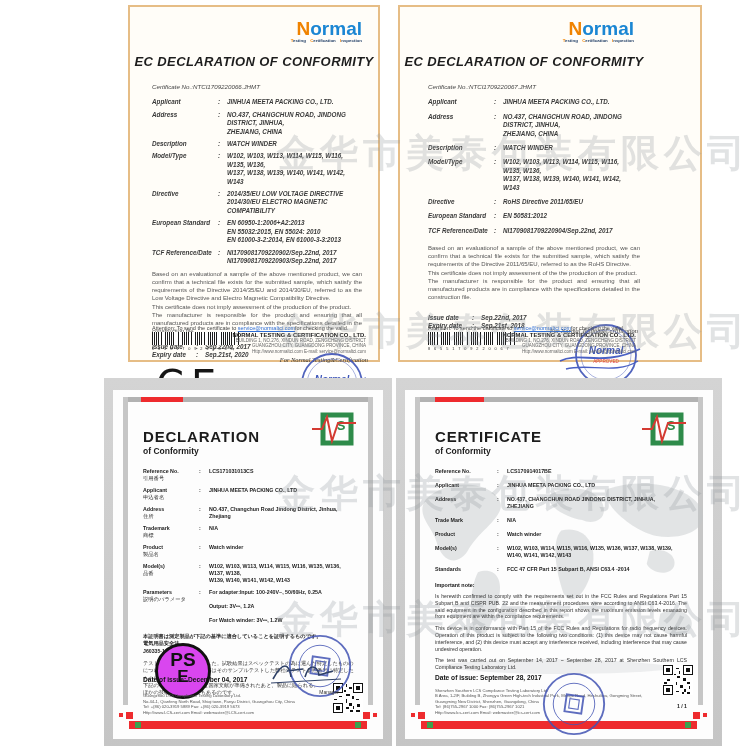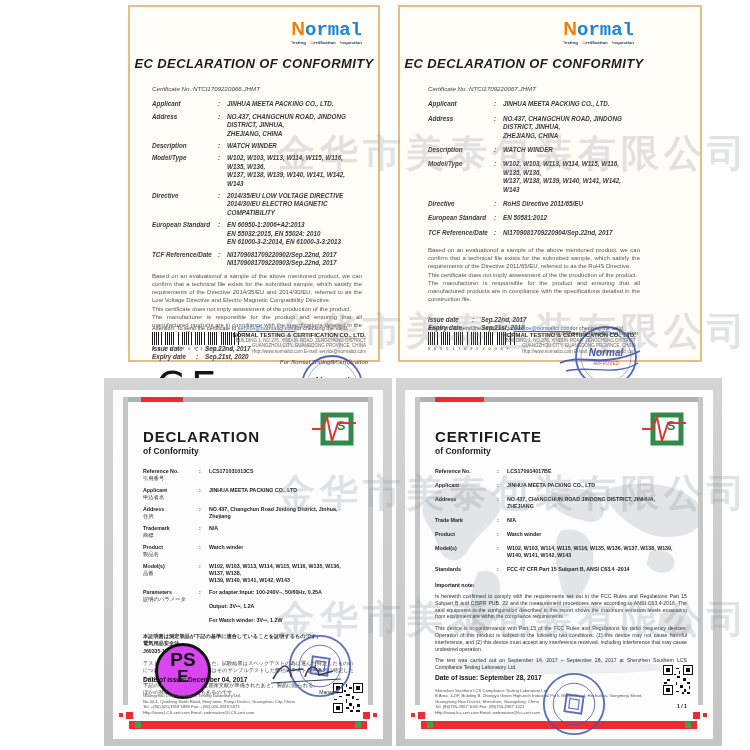--- a/index.html
+++ b/index.html
@@ -10,21 +10,21 @@
       font-family:"DejaVu Sans", sans-serif;font-weight:bold;}
 
   
   .cert-top{position:absolute;background:#fffdf8;border:2px solid #e6bd86;box-sizing:border-box;z-index:2;}
   .cert1{left:128px;top:5px;width:252px;height:357px;}
   .cert2{left:398px;top:5px;width:304px;height:357px;}
   .logo{text-align:right;padding:12px 16px 0 0;line-height:1;}
   .cert2 .logo{padding-right:66px;}
   .logoword{font-size:19px;font-weight:bold;letter-spacing:0;}
   .ln{color:#f08300;}
-  .lr{color:#1b86d3;font-family:Liberation Mono, monospace;}
+  .lr{color:#1b86d3;}
   .tagline{font-size:4.4px;color:#16355f;font-weight:bold;margin-top:1px;}
   .tagword{display:inline-block;margin-left:3px;}
   .tagword::first-letter{color:#f08300;}
   .ec-title{text-align:center;margin-top:11px;font-size:13px;font-weight:bold;font-style:italic;letter-spacing:.4px;color:#1d1d1d;}
   .cert2 .ec-title{margin-right:52px;}
   .certno{margin:14px 0 8px 22px;font-size:6.2px;font-style:italic;color:#444;}
   .cert2 .certno{margin-left:28px;}
   .rows{margin-top:2px;}
   .frow{display:flex;padding:0 16px 0 22px;margin-bottom:4px;font-size:6.3px;line-height:8.4px;
         font-style:italic;font-weight:bold;color:#3a3a3a;}

